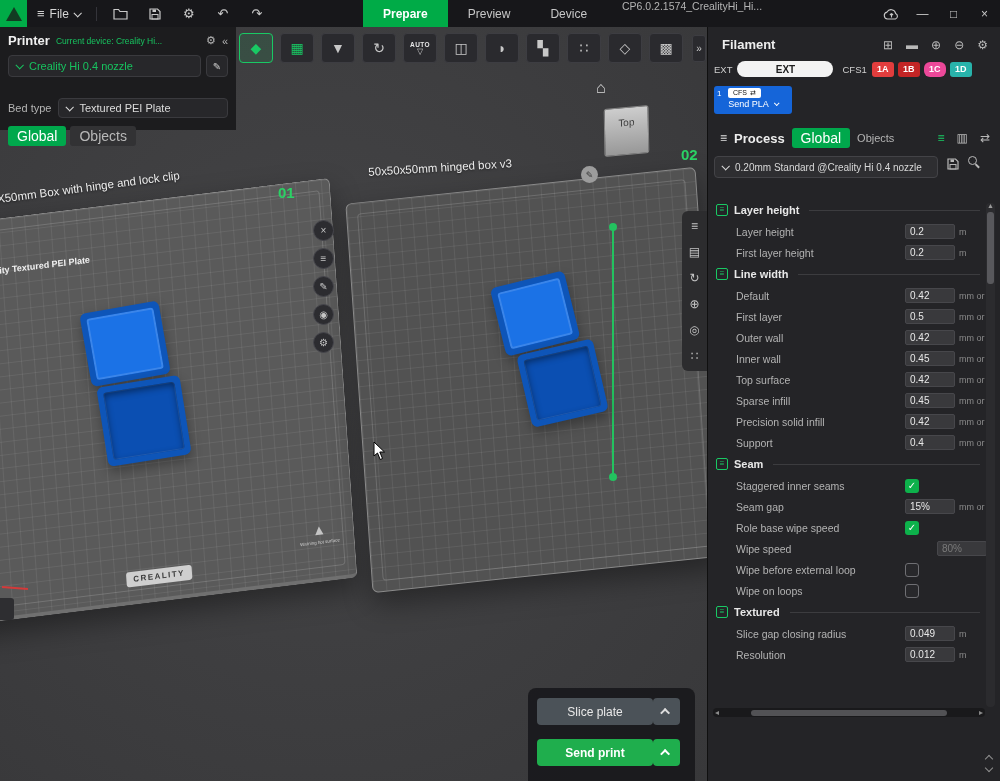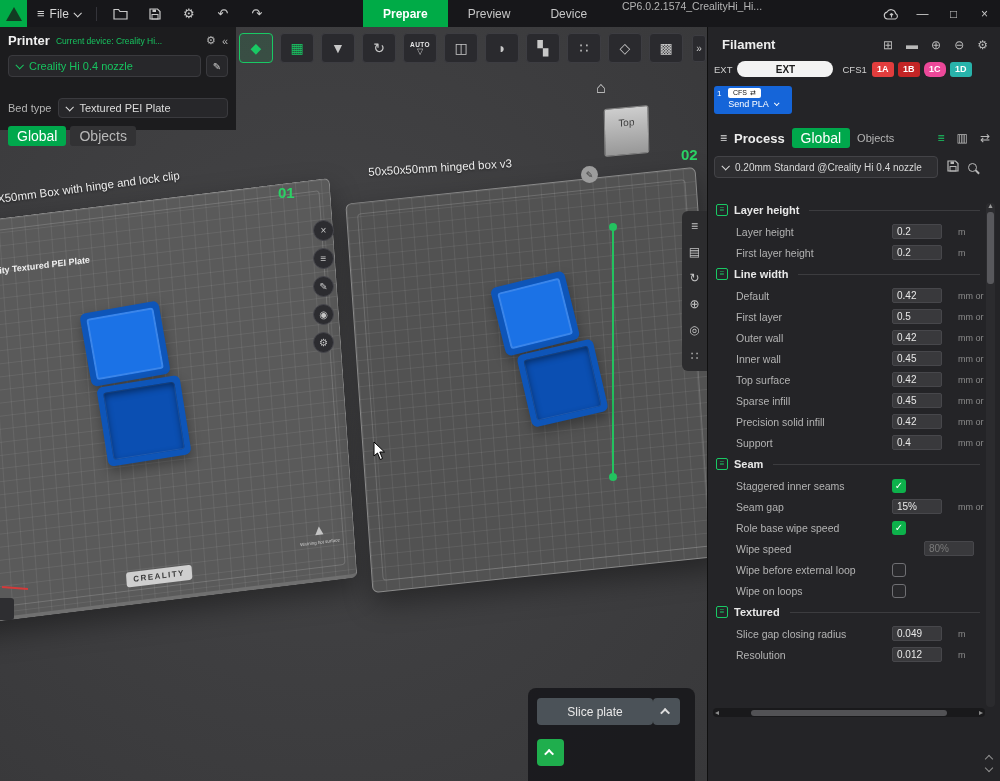--- a/index.html
+++ b/index.html
@@ -169,37 +169,37 @@
   .af-name { color:#fff; font-size:9px; display:flex; align-items:center; justify-content:center; gap:5px; margin-top:1px; }
   .chev-down.small { width:4px; height:4px; }
 
   .proc-header { display:flex; align-items:center; gap:7px; padding:14px 10px 8px 12px; }
   .proc-sliders { color:#e0e0e0; font-size:12px; }
   .proc-title { font-size:13px; font-weight:bold; color:#ededed; }
   .tab-plain { background:none; border:none; color:#b4b4b4; font-size:11px; font-family:inherit; }
   .proc-icons { margin-left:auto; display:flex; gap:12px; color:#b9b9b9; font-size:12px; }
   .proc-icons .green { color:#19c964; }
 
-  .preset-row { display:flex; align-items:center; gap:9px; padding:0 8px 0 6px; }
+  .preset-row { display:flex; gap:9px; padding:0 8px 0 6px; }
   .preset-select { width:224px; height:22px; background:#2e2e31; border:1px solid #434347; border-radius:4px;
                    display:flex; align-items:center; gap:7px; padding:0 7px; color:#d8d8d8; font-size:10px;
                    white-space:nowrap; overflow:hidden; }
   .mag { display:inline-block; width:9px; height:9px; border:1.5px solid #b9b9b9; border-radius:50%; position:relative; }
   .mag::after { content:''; position:absolute; width:5px; height:1.5px; background:#b9b9b9;
                 transform:rotate(45deg); right:-4px; bottom:-2px; }
 
   .settings { position:absolute; left:0; top:172px; width:280px; height:508px; overflow:hidden; }
   .sec-head { height:22px; display:flex; align-items:center; gap:6px; padding:0 8px; }
   .sec-icon { width:12px; height:12px; border:1.4px solid #19c964; border-radius:2px; color:#19c964;
               font-size:8px; line-height:9px; text-align:center; }
   .sec-title { font-size:11px; font-weight:bold; color:#e8e8e8; }
   .sec-line { flex:1; height:1px; background:#3c3c3f; margin-left:4px; }
   .set-row { height:21px; display:flex; align-items:center; padding-left:28px; position:relative; }
   .row-label { font-size:10.5px; color:#b3b3b3; }
-  .row-control { position:absolute; left:184px; display:flex; align-items:center; gap:16px; }
+  .row-control { position:absolute; left:197px; display:flex; align-items:center; gap:4px; }
   .val-box { width:50px; height:15px; background:#39393c; border:1px solid #47474b; border-radius:2px;
              color:#e8e8e8; font-size:10px; padding:0 4px; display:flex; align-items:center; }
   .val-box.disabled { color:#7a7a7a;margin-left:32px; }
   .unit { font-size:9px; color:#8a8a8a; width:27px; overflow:hidden; white-space:nowrap; }
   .sel-box { width:78px; height:16px; background:#39393c; border:1px solid #47474b; border-radius:2px;
              display:flex; align-items:center; gap:6px; padding:0 6px; color:#d8d8d8; font-size:10px; }
   .chev-down.tiny { width:4px; height:4px; }
   .cbx { width:14px; height:14px; border-radius:3px; display:flex; align-items:center; justify-content:center; }
   .cbx.on { background:#0db14b; color:#fff; font-size:10px; }
   .cbx.off { background:#28282b; border:1px solid #6f6f73; }
@@ -370,20 +370,21 @@
     <div class="red-mark"></div>
 
     <div class="action-dock">
       <div class="dock-row">
         <button class="slice-btn">Slice plate</button>
         <button class="slice-more">
             <span class="chev-up"></span>
           </button>
       </div>
       <div class="dock-row">
+        <button class="send-btn">Send print</button>
         <button class="send-more">
             <span class="chev-up"></span>
           </button>
       </div>
     </div>
 
     <svg class="cursor" width="14" height="20" viewBox="0 0 14 20">
       <polygon points="1,0 1,14 4.5,11 7.2,17.5 9.5,16.5 6.8,10 11.5,10" fill="#ffffff" stroke="#000000" stroke-width="1"></polygon>
     </svg>
 

